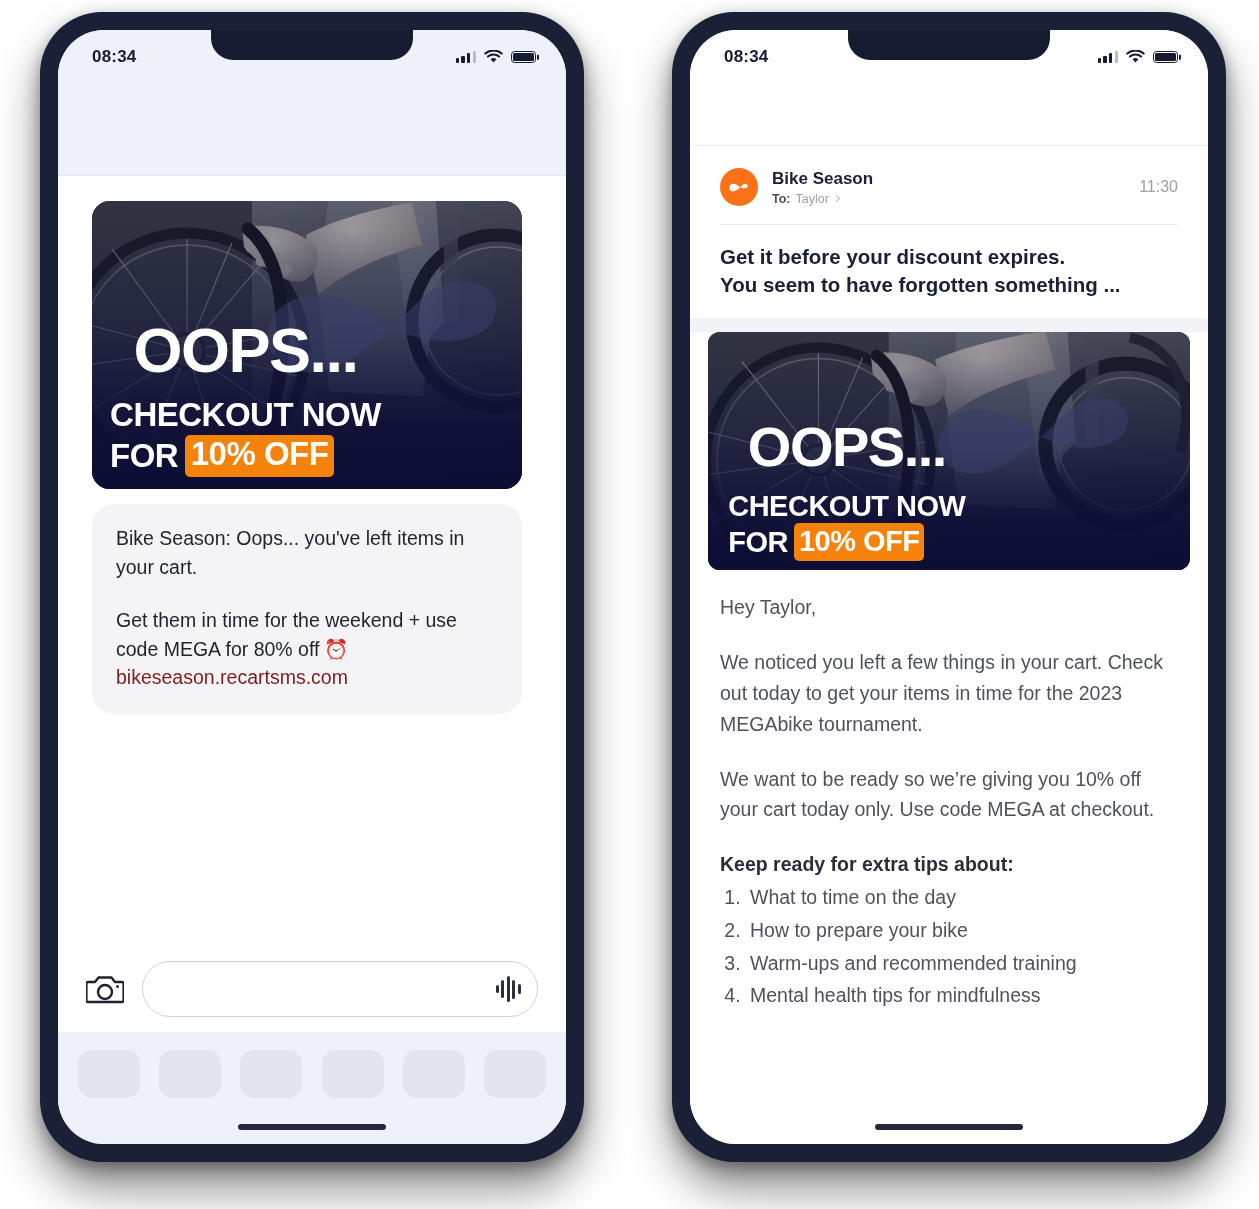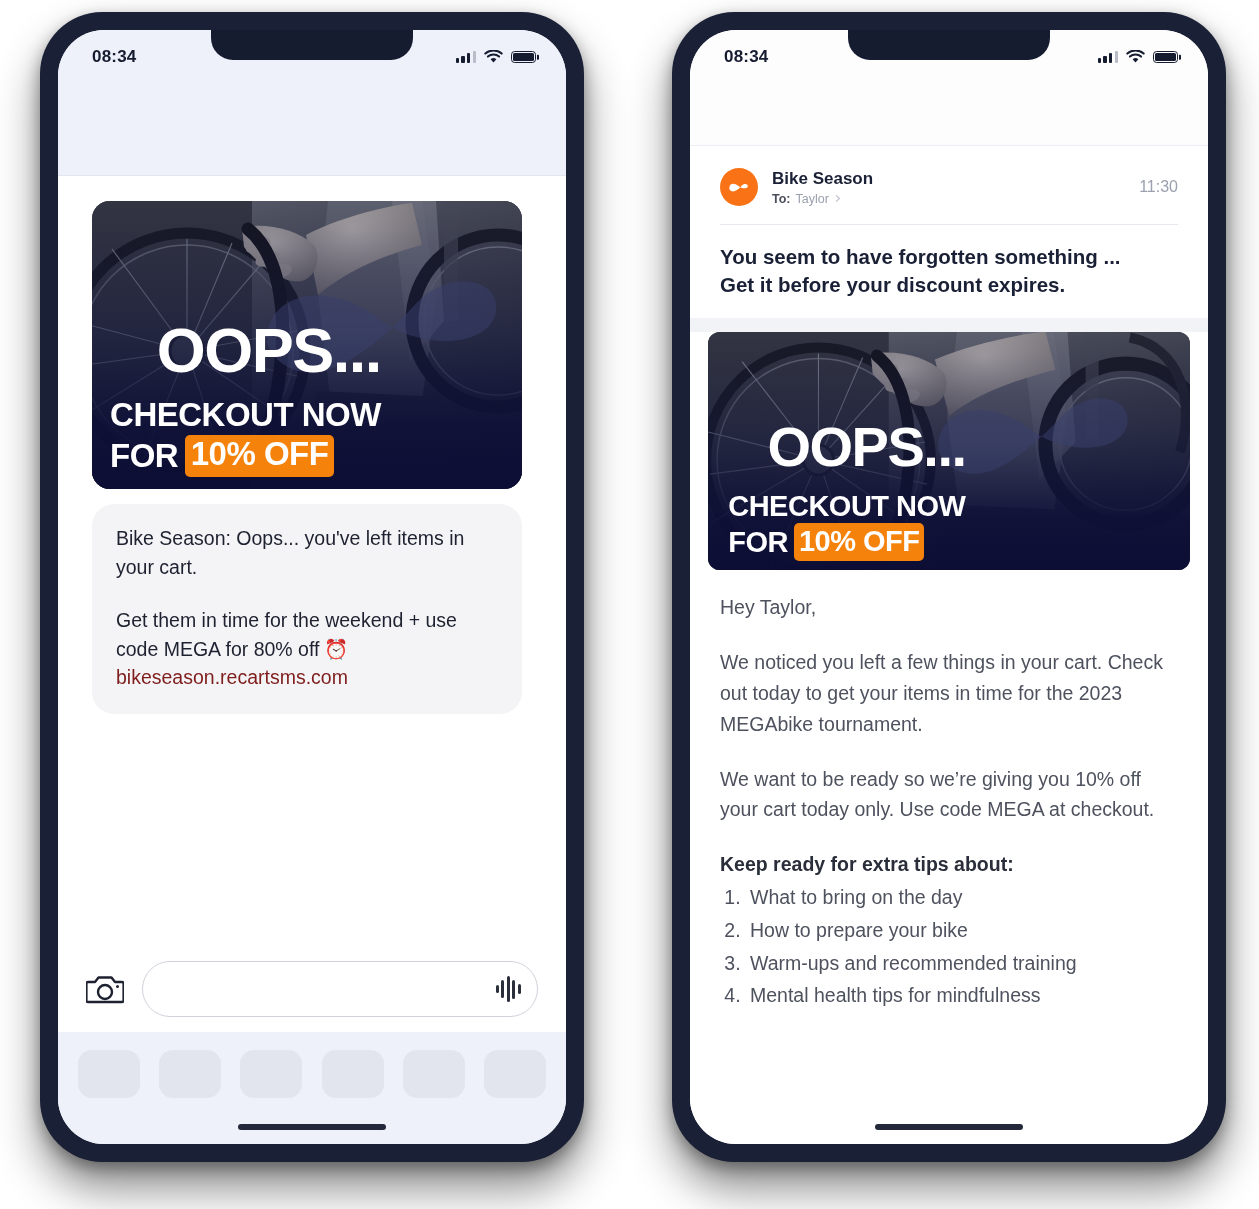--- a/index.html
+++ b/index.html
@@ -232,21 +232,21 @@
   .promo { position: relative; width: 100%; height: 100%; background:#20264a; }
   .promo-photo { position:absolute; inset:0; }
   .promo-overlay {
     position:absolute; inset:0;
     background:
       linear-gradient(to bottom, rgba(20,23,62,0.20) 0%, rgba(18,21,60,0.58) 46%, rgba(13,15,55,0.93) 78%, rgba(11,13,52,0.99) 100%);
   }
   .promo-mark { position:absolute; right:-4%; top: 18%; width: 72%; height: 46%; opacity: 0.52; }
   .promo-text {
     position:absolute; left: 4.2%; bottom: 4%;
-    color:#fff; text-align:right;
+    color:#fff; text-align:center;
   }
   .promo-oops {
     font-weight: bold; letter-spacing: -1.5px; line-height: 0.92;
     font-family: "Liberation Sans", sans-serif;
   }
   .promo-co { font-weight: bold; line-height: 1.18; letter-spacing: -0.5px; margin-top: 16px; }
   .promo-for { font-weight: bold; line-height: 1.18; letter-spacing: -0.5px; display:flex; align-items:center; gap: 0.22em; }
   .promo-pill {
     background:#f5820b; color:#fff; border-radius: 5px;
     padding: 0.02em 0.16em 0.1em 0.16em;
@@ -503,22 +503,22 @@
                 <span>Taylor</span>
                 <span class="chev-tiny"></span>
               </div>
             </div>
             <div class="mail-time">11:30</div>
           </div>
 
           <div class="mail-divider"></div>
 
           <div class="mail-subject">
+            <div>Get it before your discount expires.</div>
             <div>You seem to have forgotten something ...</div>
-            <div>Get it before your discount expires.</div>
           </div>
 
           <div class="mail-content-wrap">
             <div class="mail-card">
 
               <div class="mail-banner">
                 <div class="promo md">
                   <div class="promo-photo">
                     <svg width="100%" height="100%" viewBox="0 0 480 238" preserveAspectRatio="xMidYMid slice">
                       <defs>
@@ -583,21 +583,21 @@
                   </div>
                 </div>
               </div>
 
               <div class="mail-text">
                 <p>Hey Taylor,</p>
                 <p>We noticed you left a few things in your cart. Check out today to get your items in time for the 2023 MEGAbike tournament.</p>
                 <p>We want to be ready so we’re giving you 10% off your cart today only. Use code MEGA at checkout.</p>
                 <div class="tips-head">Keep ready for extra tips about:</div>
                 <ol>
-                  <li>What to bring on the day</li>
+                  <li>What to time on the day</li>
                   <li>How to prepare your bike</li>
                   <li>Warm-ups and recommended training</li>
                   <li>Mental health tips for mindfulness</li>
                 </ol>
               </div>
 
             </div>
           </div>
         </div>
 

